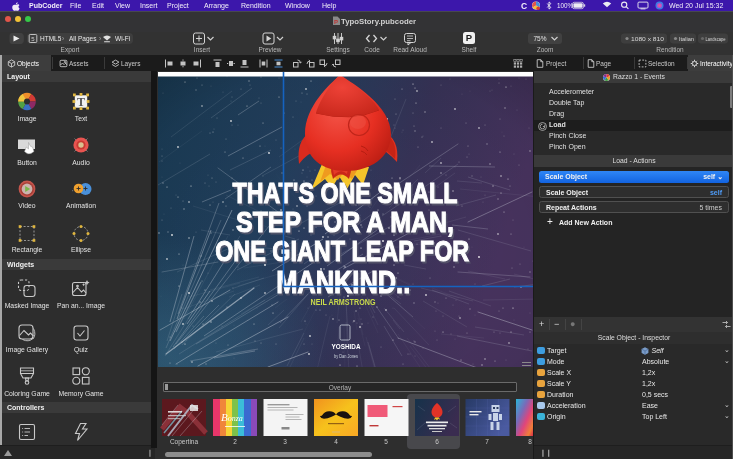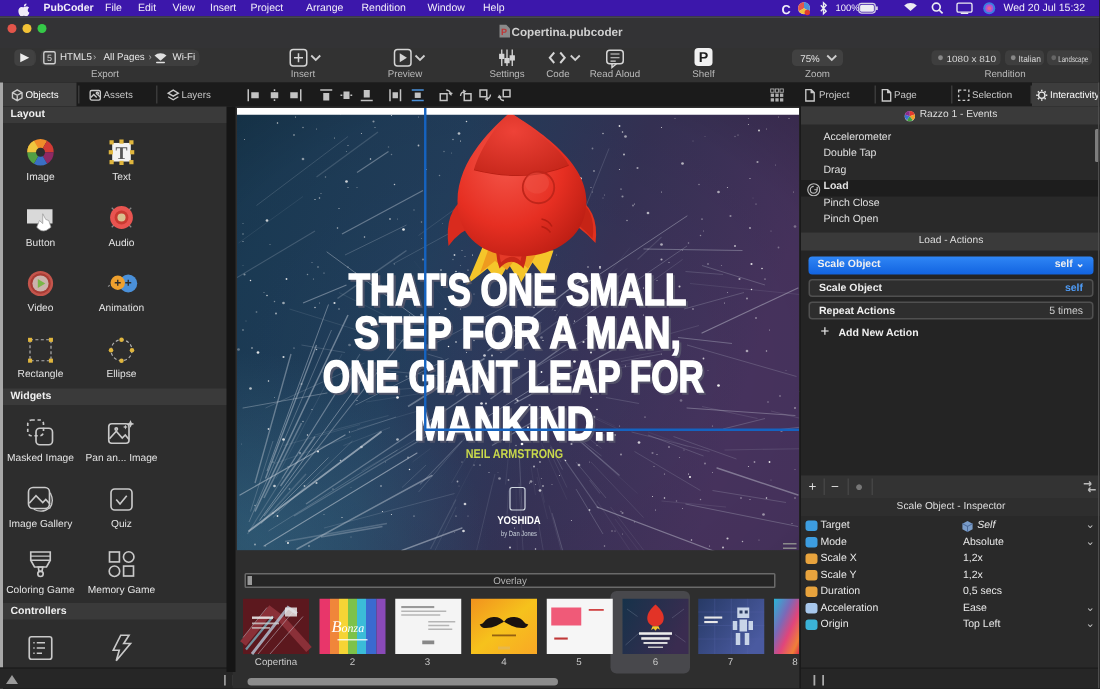--- a/index.html
+++ b/index.html
@@ -59,21 +59,21 @@
   <span class="mi" style="left:322px;">Help</span>
   <span class="mi" style="left:521px;font-weight:bold;font-size:8.5px;">C</span>
   <span class="mi" style="left:557px;font-size:6.3px;top:2px;">100%</span>
   <span class="mi" style="left:669px;">Wed 20 Jul 15:32</span>
 </div>
 
 <div class="abs" id="titlebar"></div>
 <div class="tl" style="left:5px;background:#e2554a;"></div>
 <div class="tl" style="left:14.8px;background:#f2c236;"></div>
 <div class="tl" style="left:24.6px;background:#35c948;"></div>
-<div id="title">Copertina.pubcoder</div>
+<div id="title">TypoStory.pubcoder</div>
 
 <div class="abs" id="toolbar"></div>
 <div class="tbtn" style="left:10px;top:33px;width:14px;height:11px;"></div>
 <div class="tbtn" style="left:27px;top:33px;width:106px;height:11px;color:#e8e8e8;font-size:6.5px;line-height:11px;">
   <span style="position:absolute;left:13px;">HTML5</span>
       <span style="position:absolute;left:35px;color:#aaa;">›</span>
       <span style="position:absolute;left:42px;white-space:nowrap;">All Pages</span>
       <span style="position:absolute;left:72px;color:#aaa;">›</span>
       <span style="position:absolute;left:88px;white-space:nowrap;">Wi-Fi</span>
     </div>

